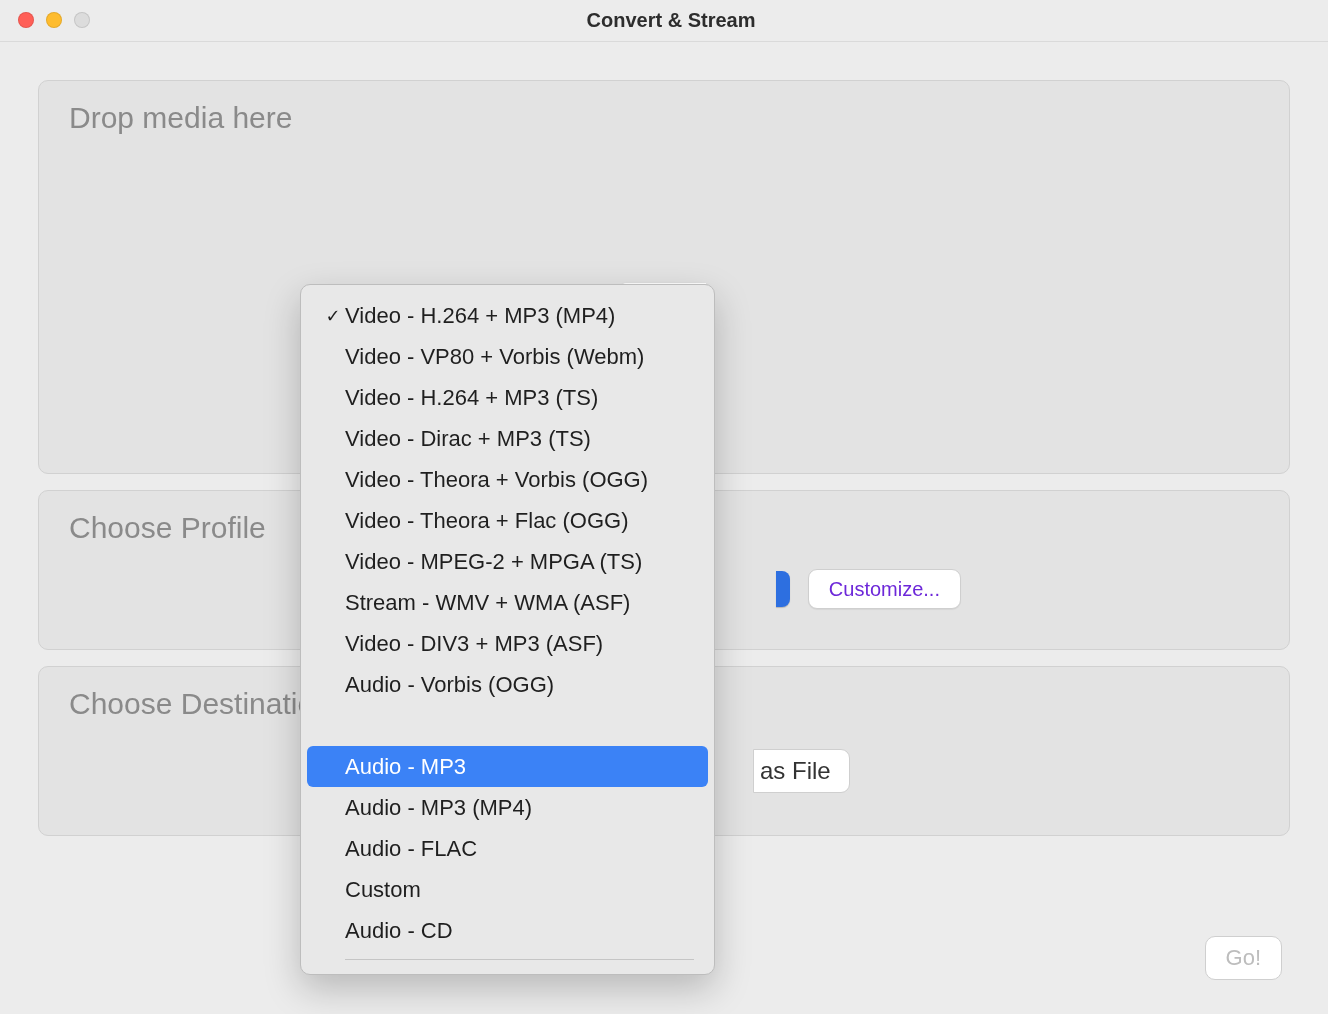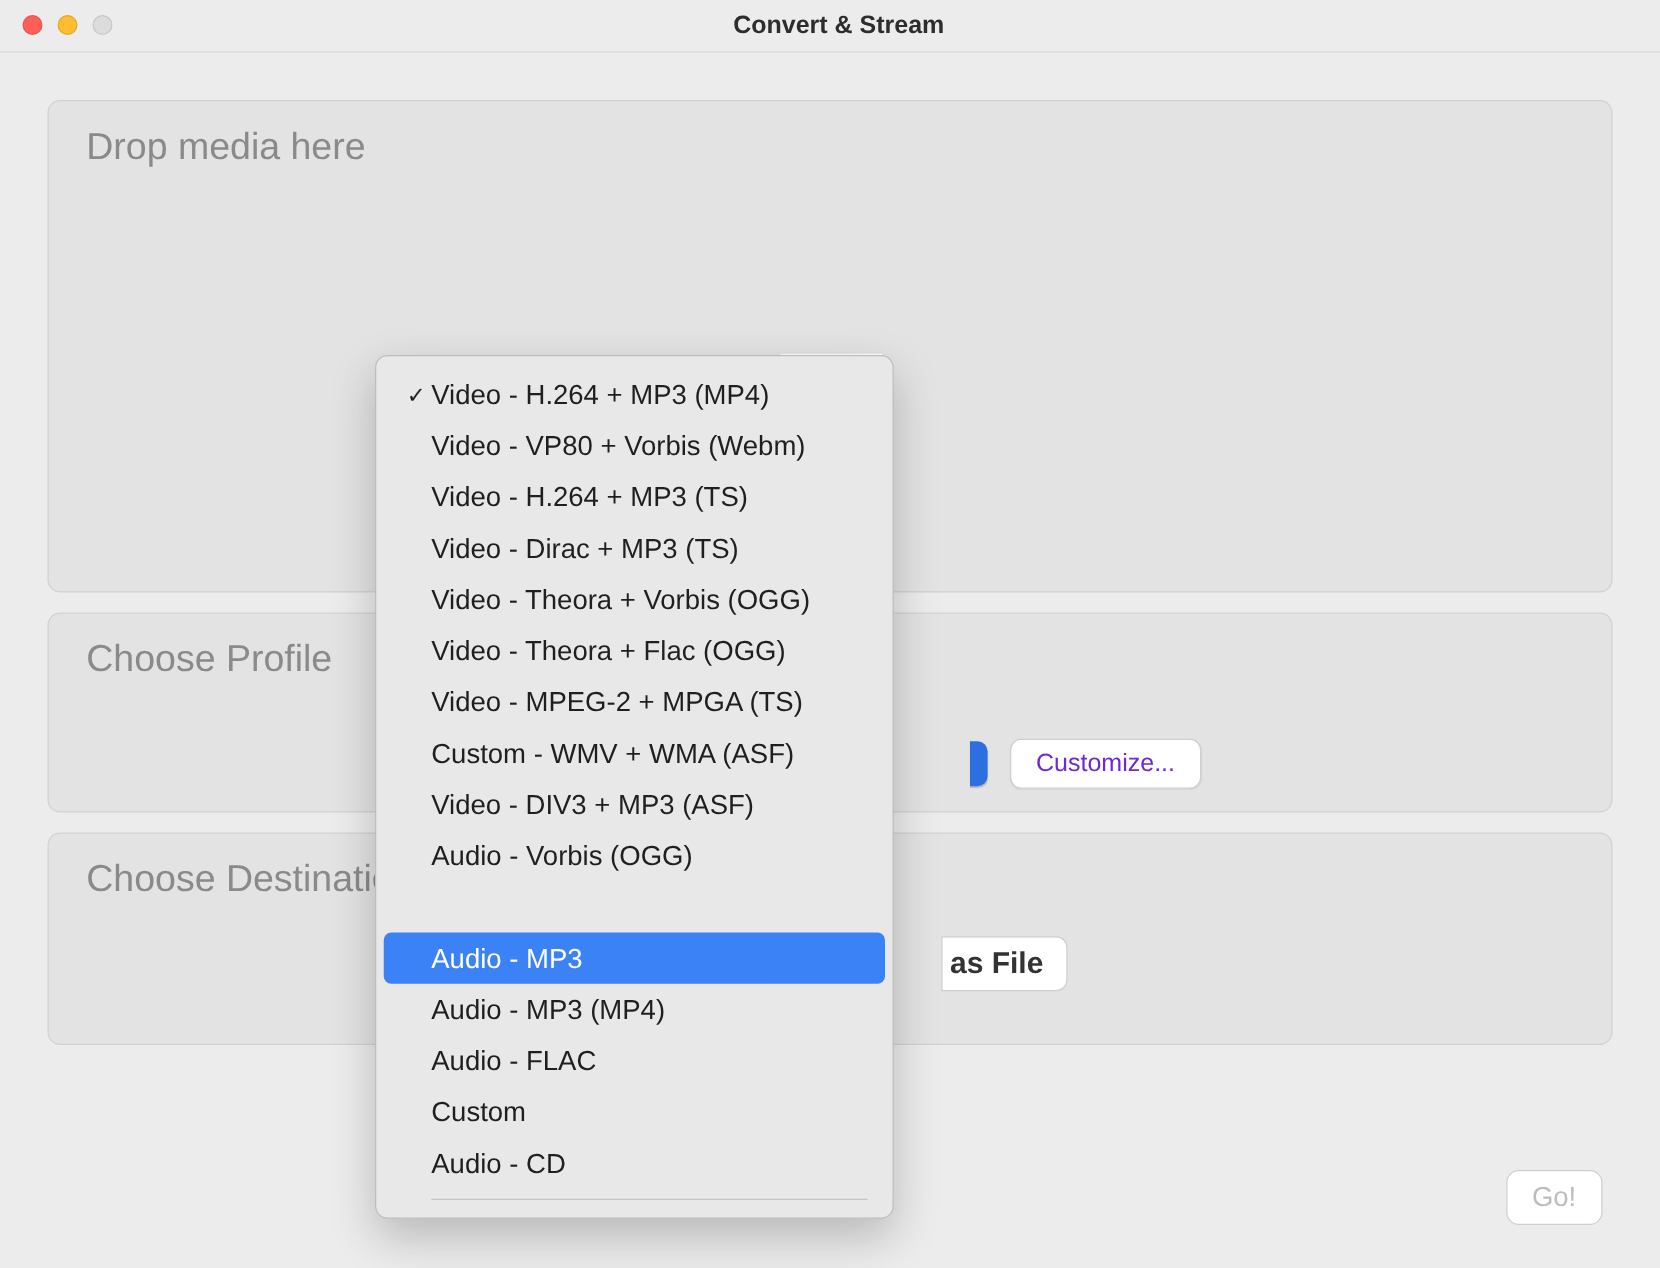--- a/index.html
+++ b/index.html
@@ -113,21 +113,20 @@
   .music-badge svg{fill:#fff;}
   .profile-panel{
     height:160px;
     display:flex;
     align-items:flex-start;
   }
   .profile-body{
     flex:1;
     display:flex;
     flex-direction:column;
-    gap:22px;
   }
   .profile-row{
     display:flex;
     align-items:center;
     gap:18px;
     padding:24px 30px 0 30px;
   }
   .select-stub{
     width:14px;height:36px;
     background:var(--accent);
@@ -147,21 +146,20 @@
     box-shadow:0 1px 1px rgba(0,0,0,0.06);
     cursor:default;
   }
   .dest-panel{
     height:170px;
   }
   .dest-body{
     display:flex;
     justify-content:center;
     padding-top:28px;
-    font-weight:bold;
   }
   .asfile-stub{
     position:absolute;
     left:714px;
     top:0;
     height:44px;
     display:flex;align-items:center;
     background:#fff;
     border:1px solid var(--btn-border);
     border-top-right-radius:9px;
@@ -299,21 +297,21 @@
     <div class="menu-item">
       <span class="check"></span>
       <span class="label">Video - Theora + Flac (OGG)</span>
     </div>
     <div class="menu-item">
       <span class="check"></span>
       <span class="label">Video - MPEG-2 + MPGA (TS)</span>
     </div>
     <div class="menu-item">
       <span class="check"></span>
-      <span class="label">Custom - WMV + WMA (ASF)</span>
+      <span class="label">Stream - WMV + WMA (ASF)</span>
     </div>
     <div class="menu-item">
       <span class="check"></span>
       <span class="label">Video - DIV3 + MP3 (ASF)</span>
     </div>
     <div class="menu-item">
       <span class="check"></span>
       <span class="label">Audio - Vorbis (OGG)</span>
     </div>
     <div class="menu-item highlight">

